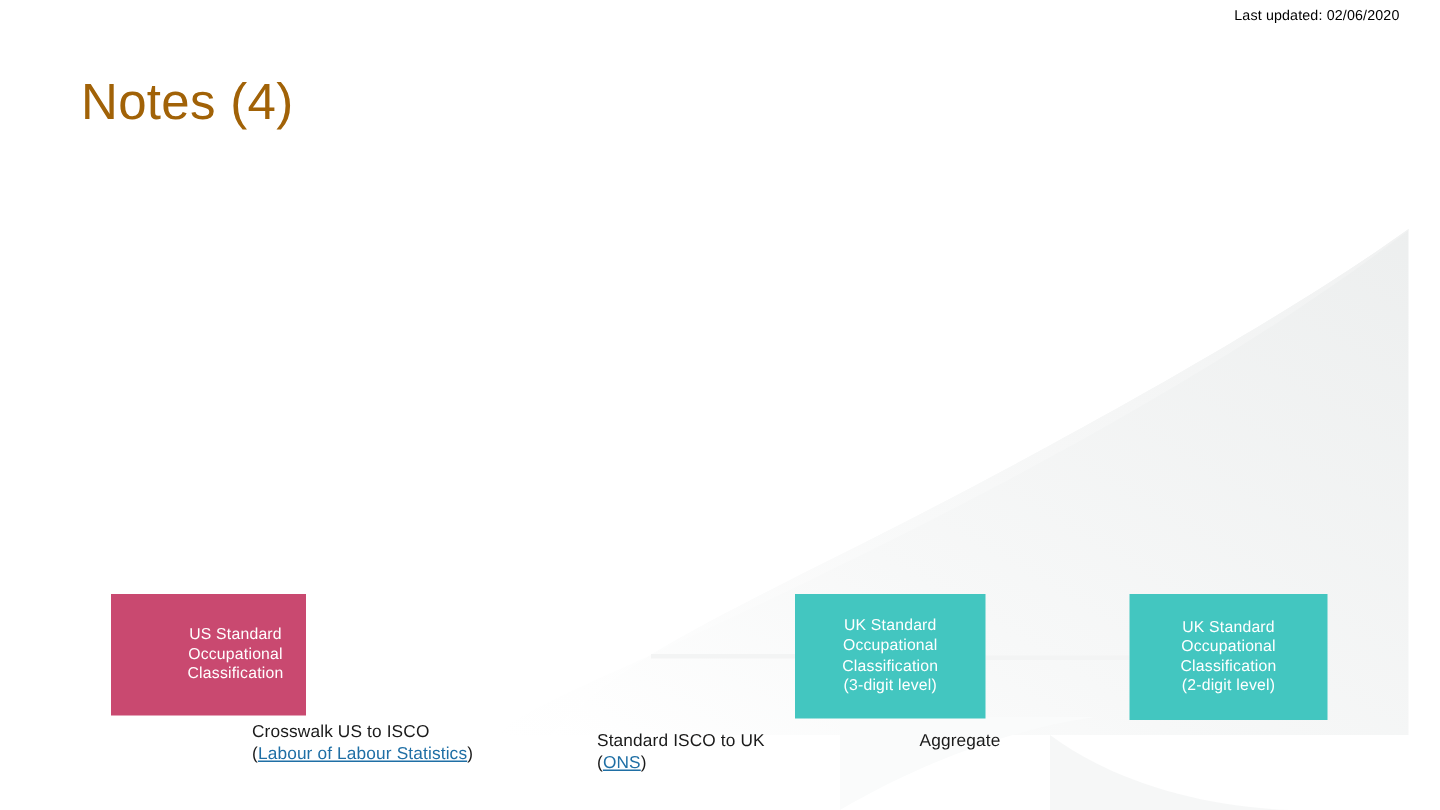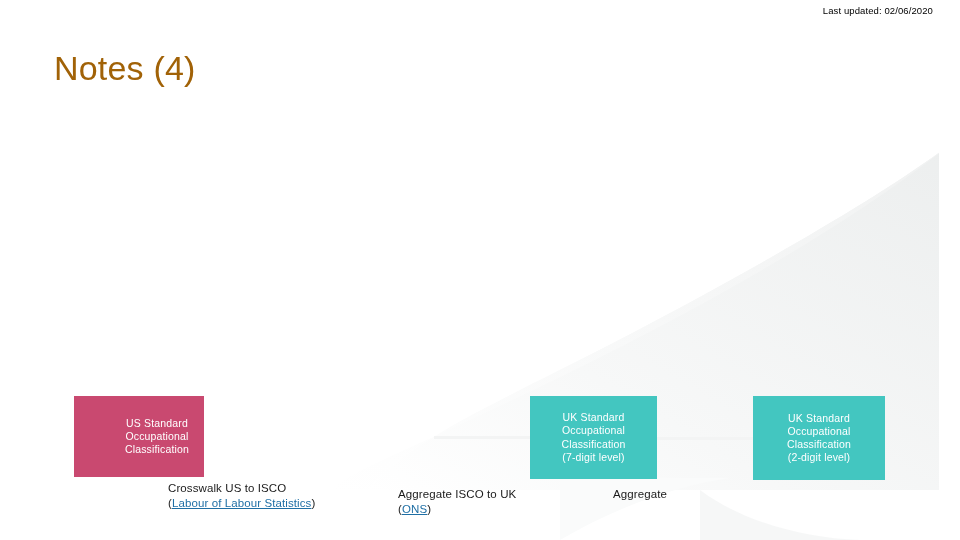--- a/index.html
+++ b/index.html
@@ -139,40 +139,40 @@
         <span>Classification</span>
       </div>
     </div>
 
 
     <div class="node" style="left:530px; top:396px; width:127px; height:83px; background:#43c6c0;">
       <div>
         <span>UK Standard</span>
         <span>Occupational</span>
         <span>Classification</span>
-        <span>(7-digit level)</span>
+        <span>(3-digit level)</span>
       </div>
     </div>
 
     <div class="node" style="left:753px; top:396px; width:132px; height:84px; background:#43c6c0;">
       <div>
         <span>UK Standard</span>
         <span>Occupational</span>
         <span>Classification</span>
         <span>(2-digit level)</span>
       </div>
     </div>
 
     <div class="caption" style="left:168px; top:481px; width:174px;">
       <span>Crosswalk US to ISCO</span><br>
       <span>(</span><a href="#">Labour of Labour Statistics</a><span>)</span>
     </div>
 
     <div class="caption" style="left:398px; top:487px; width:164px;">
-      <span>Aggregate ISCO to UK</span><br>
+      <span>Standard ISCO to UK</span><br>
       <span>(</span><a href="#">ONS</a><span>)</span>
     </div>
 
     <div class="caption" style="left:613px; top:487px; width:126px;">
       <span>Aggregate</span>
     </div>
 
   </div>
 </div>
 

